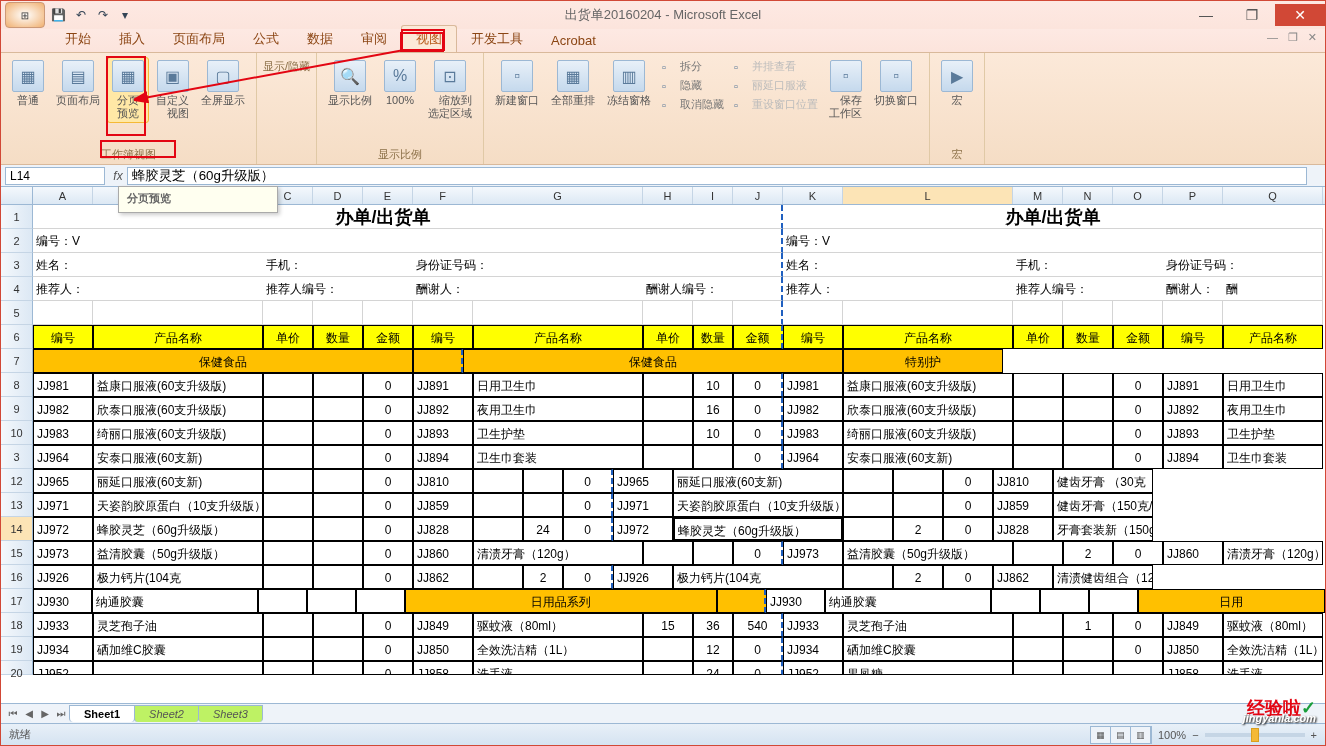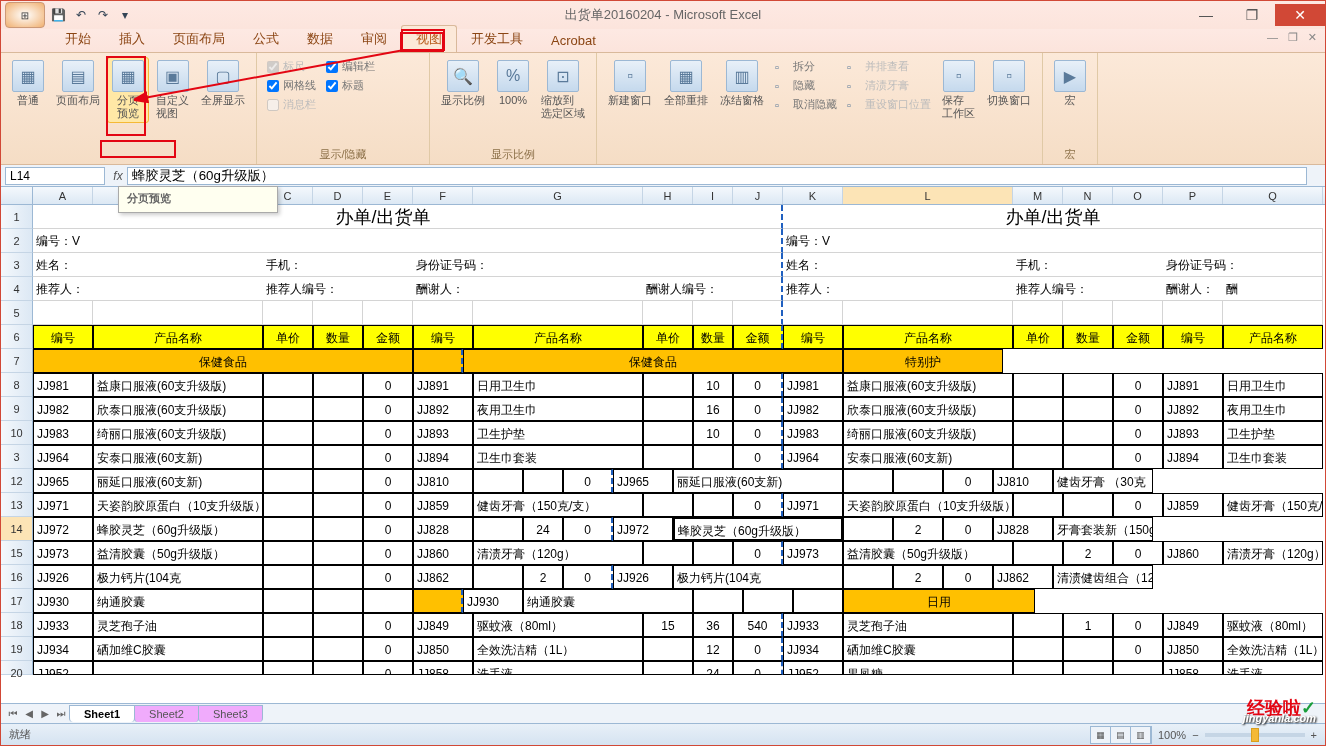--- a/index.html
+++ b/index.html
@@ -17,21 +17,21 @@
 .tab { padding: 4px 14px; color: #8b4513; font-size: 13px; cursor: pointer; }
 .tab.active { background: #fce9d9; border: 1px solid #d9b99b; border-bottom: none; border-radius: 3px 3px 0 0; color: #b85c1e; }
 .mdi-controls { position:absolute; right:8px; top:2px; display:flex; gap:10px; color:#888; font-size:11px; }
 .ribbon { background: linear-gradient(#fce9d9,#f5ddc5); height: 112px; display: flex; border-bottom: 1px solid #d9b99b; }
 .rgroup { border-right: 1px solid #e0c9a6; padding: 4px 6px 2px; display: flex; flex-direction: column; }
 .rgroup-body { flex: 1; display: flex; align-items: flex-start; gap: 2px; }
 .rgroup-label { text-align: center; font-size: 11px; color: #8b6f47; padding-top: 2px; }
 .rbtn-lg { display: flex; flex-direction: column; align-items: center; padding: 2px 4px; border: 1px solid transparent; border-radius: 3px; min-width: 40px; }
 .rbtn-lg.highlight { background: #ffe8a6; border: 1px solid #f5b935; }
 .rbtn-ico { width: 32px; height: 32px; background: linear-gradient(#e8f0f8,#c5d9ed); border: 1px solid #9cb8d4; border-radius: 2px; margin-bottom: 2px; display:flex; align-items:center; justify-content:center; font-size:16px; color:#5a7a9a; }
-.rbtn-lbl { font-size: 11px; color: #555; text-align: left; line-height: 13px; }
+.rbtn-lbl { font-size: 11px; color: #555; text-align: right; line-height: 13px; }
 .chk-col { display: flex; flex-direction: column; gap: 4px; padding: 2px 4px; }
 .chk-row { display: flex; align-items: center; gap: 4px; font-size: 11px; color: #777; }
 .chk-row input { width: 12px; height: 12px; }
 .redbox { border: 2px solid #e30613; position: absolute; pointer-events: none; z-index: 50; }
 .arrow-svg { position: absolute; z-index: 51; pointer-events: none; }
 .namebox-row { height: 22px; background: #eef3f9; border-bottom: 1px solid #9cb8d4; display: flex; align-items: center; }
 .namebox { width: 100px; border: 1px solid #9cb8d4; background: #fff; margin: 0 4px; padding: 1px 4px; font-size: 12px; height: 18px; }
 .fx-label { width: 18px; text-align: center; font-style: italic; color: #555; }
 .formula-bar { flex: 1; border: 1px solid #9cb8d4; background: #fff; margin-right: 18px; padding: 1px 4px; height: 18px; }
 .tooltip { position: absolute; background: #fffff0; border: 1px solid #aaa; padding: 4px 8px; font-size: 11px; color: #666; z-index: 40; box-shadow: 2px 2px 4px rgba(0,0,0,0.2); top: 186px; left: 118px; width: 160px; }
@@ -43,28 +43,28 @@
 .colhdr.selcol { background: #fce4b6; }
 .grid-body { overflow: auto; height: calc(100% - 18px); }
 .row { display: flex; height: 24px; }
 .rowhdr { width: 32px; min-width: 32px; background: linear-gradient(90deg,#f4f8fc,#dce8f4); border-right: 1px solid #9cb8d4; border-bottom: 1px solid #c5d5e5; text-align: center; font-size: 11px; color: #333; line-height: 24px; }
 .rowhdr.selrow { background: #fce4b6; }
 .cell { border-right: 1px solid #d4d4d4; border-bottom: 1px solid #d4d4d4; padding: 0 3px; font-size: 12px; line-height: 24px; overflow: hidden; white-space: nowrap; background: #fff; }
 .cell.hdy { background: #ffff00; border: 1px solid #000; text-align: center; font-weight: normal; }
 .cell.hdo { background: #ffc000; border: 1px solid #000; text-align: center; }
 .cell.b { border: 1px solid #000; }
 .cell.c { text-align: center; }
-.cell.title { font-size: 18px; font-weight: normal; text-align: center; border-right: none; }
+.cell.title { font-size: 18px; font-weight: bold; text-align: center; border-right: none; }
 .cell.selcell { border: 2px solid #000; background: #fff; position: relative; }
 .cell.nb { border-right: none; }
 .sheet-tabs { height: 20px; background: #eef3f9; border-top: 1px solid #9cb8d4; display: flex; align-items: center; padding-left: 4px; }
 .nav-btn { width: 16px; text-align: center; color: #666; font-size: 10px; }
 .sheet-tab { padding: 2px 14px; background: #fff; border: 1px solid #9cb8d4; border-bottom: none; font-size: 11px; margin-right: -1px; border-radius: 0 0 4px 4px; }
 .sheet-tab.active { background: #fff; font-weight: bold; }
-.sheet-tab.inactive { background: #f0abfc; color: #555; }
+.sheet-tab.inactive { background: #bef264; color: #555; font-style: italic; }
 .statusbar { height: 22px; background: linear-gradient(#e8f0f8,#d5e3f1); border-top: 1px solid #9cb8d4; display: flex; align-items: center; padding: 0 8px; font-size: 11px; color: #555; }
 .status-right { margin-left: auto; display: flex; align-items: center; gap: 6px; }
 .view-btns { display: flex; border: 1px solid #9cb8d4; }
 .view-btn { width: 20px; height: 16px; background: #eef3f9; border-right: 1px solid #9cb8d4; display:flex; align-items:center; justify-content:center; font-size:9px; }
 .zoom-slider { width: 100px; height: 4px; background: #c5d5e5; position: relative; }
 .zoom-thumb { width: 8px; height: 14px; background: #f5b935; border: 1px solid #d9a020; position: absolute; top: -5px; left: 46px; }
 .watermark { position: absolute; right: 10px; bottom: 26px; font-size: 14px; font-weight: bold; z-index: 60; display:flex; align-items:baseline; }
 .wm1 { color: #e30613; font-size: 18px; }
 .wm2 { color: #fff; text-shadow: 1px 1px 2px #000; font-style: italic; }
 .page-break { border-right: 2px dashed #2060c0 !important; }
@@ -123,48 +123,23 @@
           </div>
           <div class="rbtn-lg">
             <div class="rbtn-ico">▣</div>
             <div class="rbtn-lbl">自定义<br>视图</div>
           </div>
           <div class="rbtn-lg">
             <div class="rbtn-ico">▢</div>
             <div class="rbtn-lbl">全屏显示</div>
           </div>
         </div>
+      <div class="rgroup-label">工作簿视图</div>
     </div>
     <div class="rgroup">
-      <div class="rgroup-body" id="rg2" style="flex-wrap:wrap; width:160px;">
-          <div class="chk-col">
-            <div class="chk-row">
-              <input type="checkbox" checked="" disabled="" style="">
-              <span style="color:#bbb">标尺</span>
-            </div>
-            <div class="chk-row">
-              <input type="checkbox" checked="" style="">
-              <span style="">网格线</span>
-            </div>
-            <div class="chk-row">
-              <input type="checkbox" disabled="" style="">
-              <span style="color:#bbb">消息栏</span>
-            </div>
-          </div>
-          <div class="chk-col">
-            <div class="chk-row">
-              <input type="checkbox" checked="" style="">
-              <span style="">编辑栏</span>
-            </div>
-            <div class="chk-row">
-              <input type="checkbox" checked="" style="">
-              <span style="">标题</span>
-            </div>
-          </div>
-        </div>
       <div class="rgroup-label">显示/隐藏</div>
     </div>
     <div class="rgroup">
       <div class="rgroup-body" id="rg3">
           <div class="rbtn-lg">
             <div class="rbtn-ico">🔍</div>
             <div class="rbtn-lbl">显示比例</div>
           </div>
           <div class="rbtn-lg">
             <div class="rbtn-ico">%</div>
@@ -205,21 +180,21 @@
               <span style="">取消隐藏</span>
             </div>
           </div>
           <div class="chk-col">
             <div class="chk-row">
               <span style="width:14px;display:inline-block;color:#5a7a9a;">▫</span>
               <span style="color:#bbb">并排查看</span>
             </div>
             <div class="chk-row">
               <span style="width:14px;display:inline-block;color:#5a7a9a;">▫</span>
-              <span style="color:#bbb">清渍牙膏</span>
+              <span style="color:#bbb">丽延口服液</span>
             </div>
             <div class="chk-row">
               <span style="width:14px;display:inline-block;color:#5a7a9a;">▫</span>
               <span style="color:#bbb">重设窗口位置</span>
             </div>
           </div>
           <div class="rbtn-lg">
             <div class="rbtn-ico">▫</div>
             <div class="rbtn-lbl">保存<br>工作区</div>
           </div>
@@ -476,21 +451,20 @@
           <div class="cell b" style="width:100px">健齿牙膏 （30克</div>
         </div>
         <div class="row">
           <div class="rowhdr">13</div>
           <div class="cell b" style="width:60px">JJ971</div>
           <div class="cell b" style="width:170px">天姿韵胶原蛋白（10支升级版）</div>
           <div class="cell b" style="width:50px"></div>
           <div class="cell b" style="width:50px"></div>
           <div class="cell b c" style="width:50px">0</div>
           <div class="cell b" style="width:60px">JJ859</div>
-          <div class="cell b" style="width:170px">健齿牙膏（150克/支）</div>
           <div class="cell b c" style="width:50px"></div>
           <div class="cell b c" style="width:40px"></div>
           <div class="cell b c page-break" style="width:50px">0</div>
           <div class="cell b" style="width:60px">JJ971</div>
           <div class="cell b" style="width:170px">天姿韵胶原蛋白（10支升级版）</div>
           <div class="cell b" style="width:50px"></div>
           <div class="cell b c" style="width:50px"></div>
           <div class="cell b c" style="width:50px">0</div>
           <div class="cell b" style="width:60px">JJ859</div>
           <div class="cell b" style="width:100px">健齿牙膏（150克/支</div>
@@ -553,20 +527,21 @@
           <div class="cell b" style="width:60px">JJ862</div>
           <div class="cell b" style="width:100px">清渍健齿组合（120g+</div>
         </div>
         <div class="row">
           <div class="rowhdr">17</div>
           <div class="cell b" style="width:60px">JJ930</div>
           <div class="cell b" style="width:170px">纳通胶囊</div>
           <div class="cell b" style="width:50px"></div>
           <div class="cell b" style="width:50px"></div>
           <div class="cell b c" style="width:50px"></div>
+          <div class="cell hdo" style="width:320px">日用品系列</div>
           <div class="cell hdo page-break" style="width:50px"></div>
           <div class="cell b" style="width:60px">JJ930</div>
           <div class="cell b" style="width:170px">纳通胶囊</div>
           <div class="cell b" style="width:50px"></div>
           <div class="cell b c" style="width:50px"></div>
           <div class="cell b c" style="width:50px"></div>
           <div class="cell hdo" style="width:192px">日用</div>
         </div>
         <div class="row">
           <div class="rowhdr">18</div>

